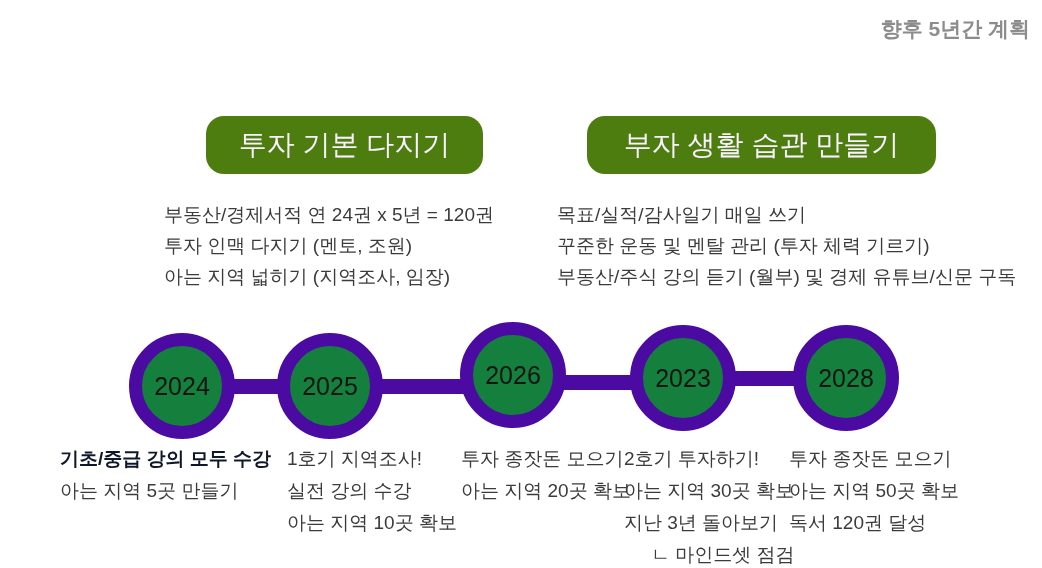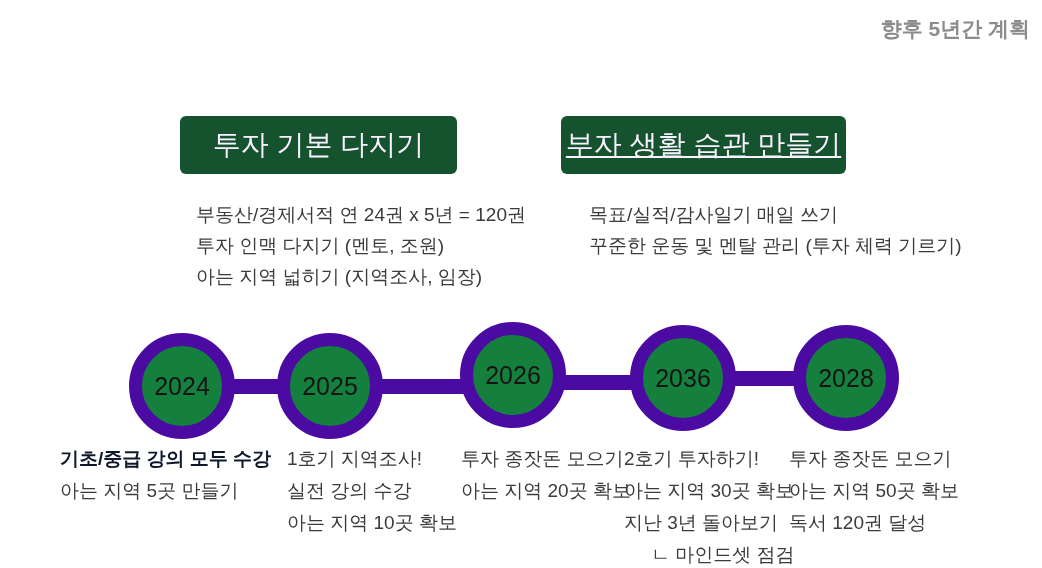--- a/index.html
+++ b/index.html
@@ -29,43 +29,43 @@
     right: 12px;
     top: 15px;
     font-size: 21px;
     font-weight: 700;
     color: #8c8c8c;
     white-space: nowrap;
   }
 
   .pill {
     position: absolute;
-    background: #14532d;
+    background: #4d7c0f;
     color: #f9f1ff;
-    border-radius: 6px;
+    border-radius: 18px;
     display: flex;
     align-items: center;
     justify-content: center;
     font-size: 28px;
     font-weight: 500;
     white-space: nowrap;
+    margin-left: 26px;
   }
   .pill-0 { left: 180px; top: 116px; width: 277px; height: 58px; }
-  .pill-1 { left: 561px; top: 116px; width: 285px; height: 58px; text-decoration: underline; }
+  .pill-1 { left: 561px; top: 116px; width: 349px; height: 58px; }
 
   .list {
     position: absolute;
     font-size: 19px;
     color: #3b3b3b;
   }
   .list > div {
     height: 31px;
     line-height: 31px;
     white-space: nowrap;
-    margin-left: 32px;
   }
   .list-0 { left: 164px; top: 199px; }
   .list-1 { left: 557px; top: 199px; }
 
   .connector {
     position: absolute;
     height: 15px;
     background: #4b0ba3;
     z-index: 0;
   }
@@ -133,38 +133,39 @@
   <div class="pill pill-1">부자 생활 습관 만들기</div>
 
   <div class="list list-0">
       <div>부동산/경제서적 연 24권 x 5년 = 120권</div>
       <div>투자 인맥 다지기 (멘토, 조원)</div>
       <div>아는 지역 넓히기 (지역조사, 임장)</div>
     </div>
   <div class="list list-1">
       <div>목표/실적/감사일기 매일 쓰기</div>
       <div>꾸준한 운동 및 멘탈 관리 (투자 체력 기르기)</div>
+      <div>부동산/주식 강의 듣기 (월부) 및 경제 유튜브/신문 구독</div>
     </div>
 
   <div class="connector conn-0"></div>
   <div class="connector conn-1"></div>
   <div class="connector conn-2"></div>
   <div class="connector conn-3"></div>
 
   <div class="circle circle-0">
     <span class="year">2024</span>
   </div>
   <div class="circle circle-1">
     <span class="year">2025</span>
   </div>
   <div class="circle circle-2">
     <span class="year">2026</span>
   </div>
   <div class="circle circle-3">
-    <span class="year">2036</span>
+    <span class="year">2023</span>
   </div>
   <div class="circle circle-4">
     <span class="year">2028</span>
   </div>
 
   <div class="goals goals-0">
       <div class="highlight">기초/중급 강의 모두 수강</div>
       <div>아는 지역 5곳 만들기</div>
     </div>
   <div class="goals goals-1">

